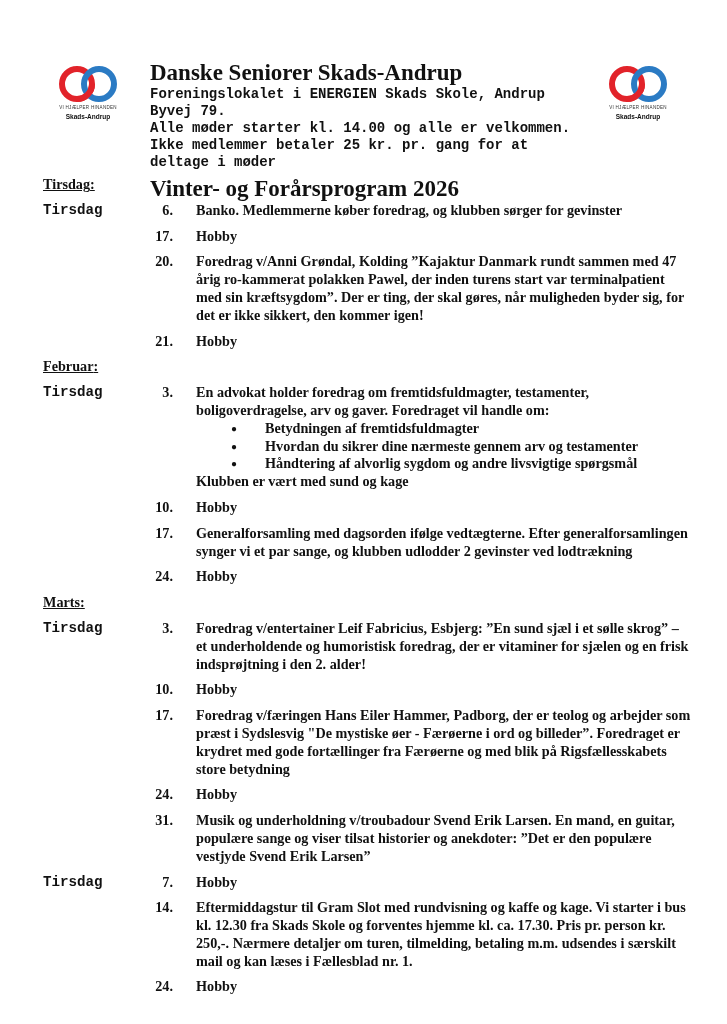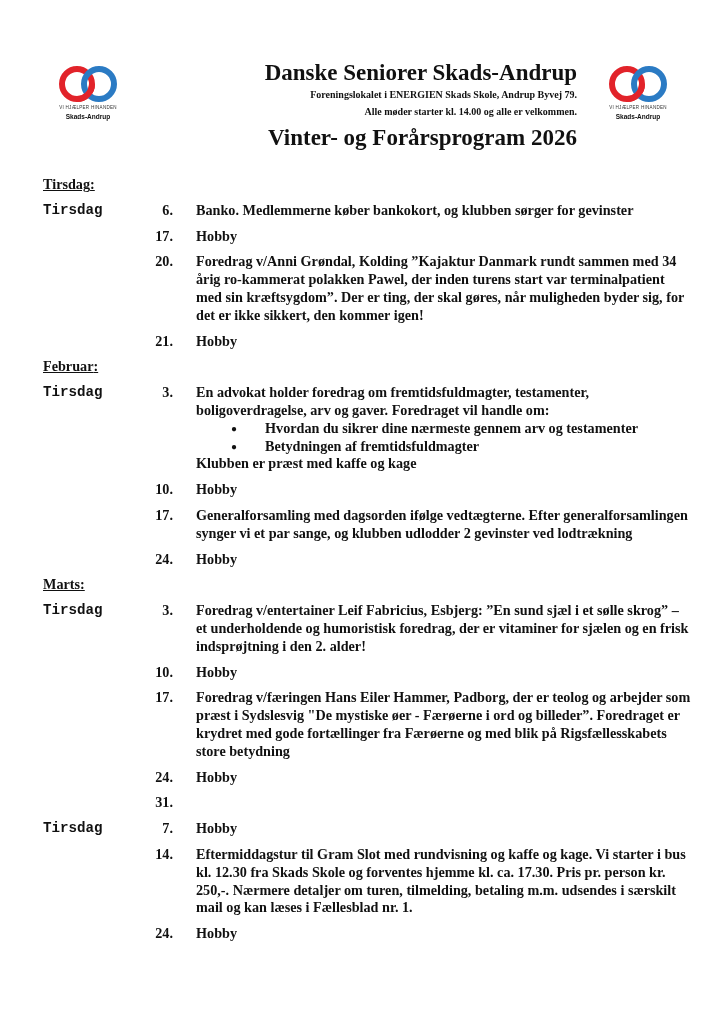--- a/index.html
+++ b/index.html
@@ -4,23 +4,23 @@
 <style>
   html, body { margin: 0; padding: 0; background: #ffffff; }
   body { width: 727px; height: 1024px; position: relative; overflow: hidden;
          font-family: "Liberation Serif", "DejaVu Serif", serif; color: #111; font-weight: bold; }
   .logo { position: absolute; top: 64px; width: 88px; text-align: center; }
   .logo.left { left: 44px; }
   .logo.right { left: 594px; }
   .logo svg { display: block; margin: 0 auto; }
   .logo .tagline { font-family: "Liberation Sans", sans-serif; font-size: 4.5px; font-weight: normal; color: #333; letter-spacing: 0.3px; margin-top: 1px; }
   .logo .place { font-family: "Liberation Sans", sans-serif; font-size: 6.5px; font-weight: bold; color: #111; margin-top: 3px; }
-  .header { position: absolute; top: 60px; left: 150px; width: 427px; text-align: right; }
+  .header { position: absolute; top: 60px; left: 150px; width: 427px; text-align: left; }
   .header .title { font-size: 23px; line-height: 26px; }
-  .header .line { font-size: 10px; line-height: 17px; }
+  .header .line { font-size: 14px; line-height: 17px; font-family: Liberation Mono, monospace; }
   .header .subtitle { font-size: 23px; line-height: 26px; margin-top: 5px; }
   .content { position: absolute; top: 176px; left: 43px; width: 650px; font-size: 14.2px; line-height: 17.8px; }
   .month { text-decoration: underline; margin-bottom: 8px; }
   .month .colon { text-decoration: none; }
   .row { display: flex; margin-bottom: 8px; }
   .day { width: 92px; flex: none; font-family: Liberation Mono, monospace; }
   .num { width: 38px; flex: none; text-align: right; padding-right: 0; }
   .txt { flex: 1; padding-left: 23px; }
   .bullets { margin: 0; padding: 0; list-style: none; }
   .bullets li { position: relative; padding-left: 38px; margin-left: 31px; }
@@ -46,67 +46,69 @@
     <path d="M 37 20 A 15 15 0 0 1 22 35" fill="none" stroke="#e2232a" stroke-width="6"></path>
   </svg>
   <div class="tagline">VI HJÆLPER HINANDEN</div>
   <div class="place">Skads-Andrup</div>
 </div>
 
 <div class="header">
   <div class="title">Danske Seniorer Skads-Andrup</div>
   <div class="line">Foreningslokalet i ENERGIEN Skads Skole, Andrup Byvej 79.</div>
   <div class="line">Alle møder starter kl. 14.00 og alle er velkommen.</div>
+  <div class="line">Ikke medlemmer betaler 25 kr. pr. gang for at deltage i møder</div>
   <div class="subtitle">Vinter- og Forårsprogram 2026</div>
 </div>
 
 <div class="content" id="program">
     <div class="month-section">
       <div class="month"><span>Tirsdag</span><span class="colon">:</span></div>
       <div class="row">
         <div class="day">Tirsdag</div>
         <div class="num">6.</div>
         <div class="txt">
-          <div>Banko. Medlemmerne køber bankokort, og klubben sørger for gevinster</div>
+          <div>Banko. Medlemmerne køber foredrag, og klubben sørger for gevinster</div>
         </div>
       </div>
       <div class="row">
         <div class="day"></div>
         <div class="num">17.</div>
         <div class="txt">
           <div>Hobby</div>
         </div>
       </div>
       <div class="row">
         <div class="day"></div>
         <div class="num">20.</div>
         <div class="txt">
-          <div>Foredrag v/Anni Grøndal, Kolding ”Kajaktur Danmark rundt sammen med 34 årig ro-kammerat polakken Pawel, der inden turens start var terminalpatient med sin kræftsygdom”. Der er ting, der skal gøres, når muligheden byder sig, for det er ikke sikkert, den kommer igen!</div>
+          <div>Foredrag v/Anni Grøndal, Kolding ”Kajaktur Danmark rundt sammen med 47 årig ro-kammerat polakken Pawel, der inden turens start var terminalpatient med sin kræftsygdom”. Der er ting, der skal gøres, når muligheden byder sig, for det er ikke sikkert, den kommer igen!</div>
         </div>
       </div>
       <div class="row">
         <div class="day"></div>
         <div class="num">21.</div>
         <div class="txt">
           <div>Hobby</div>
         </div>
       </div>
     </div>
     <div class="month-section">
       <div class="month"><span>Februar</span><span class="colon">:</span></div>
       <div class="row">
         <div class="day">Tirsdag</div>
         <div class="num">3.</div>
         <div class="txt">
           <div>En advokat holder foredrag om fremtidsfuldmagter, testamenter, boligoverdragelse, arv og gaver. Foredraget vil handle om:</div>
           <ul class="bullets">
+            <li>Betydningen af fremtidsfuldmagter</li>
             <li>Hvordan du sikrer dine nærmeste gennem arv og testamenter</li>
-            <li>Betydningen af fremtidsfuldmagter</li>
+            <li>Håndtering af alvorlig sygdom og andre livsvigtige spørgsmål</li>
           </ul>
-          <div>Klubben er præst med kaffe og kage</div>
+          <div>Klubben er vært med sund og kage</div>
         </div>
       </div>
       <div class="row">
         <div class="day"></div>
         <div class="num">10.</div>
         <div class="txt">
           <div>Hobby</div>
         </div>
       </div>
       <div class="row">
@@ -150,20 +152,23 @@
       <div class="row">
         <div class="day"></div>
         <div class="num">24.</div>
         <div class="txt">
           <div>Hobby</div>
         </div>
       </div>
       <div class="row">
         <div class="day"></div>
         <div class="num">31.</div>
+        <div class="txt">
+          <div>Musik og underholdning v/troubadour Svend Erik Larsen. En mand, en guitar, populære sange og viser tilsat historier og anekdoter: ”Det er den populære vestjyde Svend Erik Larsen”</div>
+        </div>
       </div>
     </div>
     <div class="month-section">
       <div class="row">
         <div class="day">Tirsdag</div>
         <div class="num">7.</div>
         <div class="txt">
           <div>Hobby</div>
         </div>
       </div>

